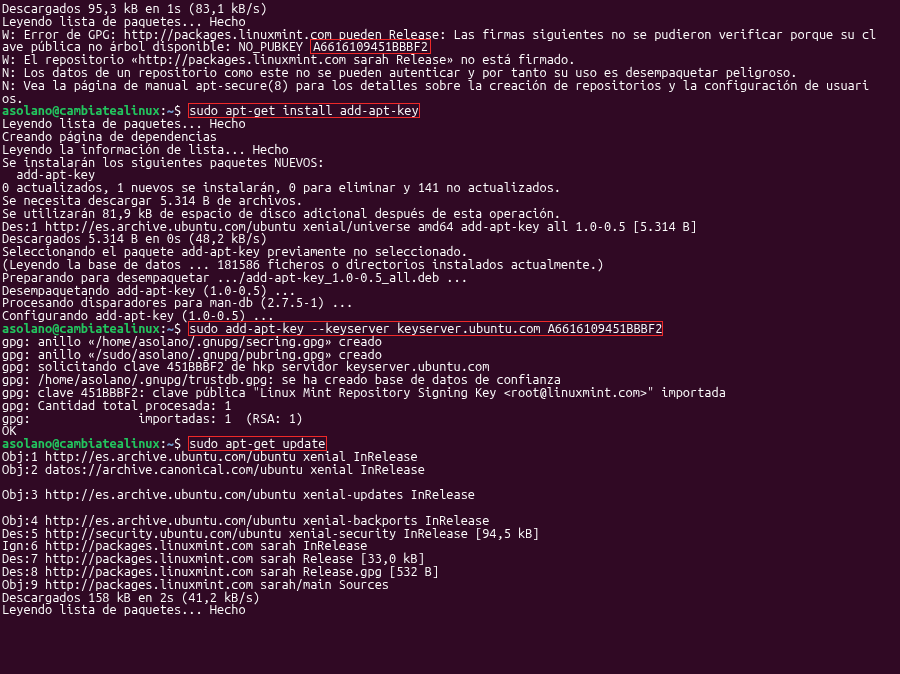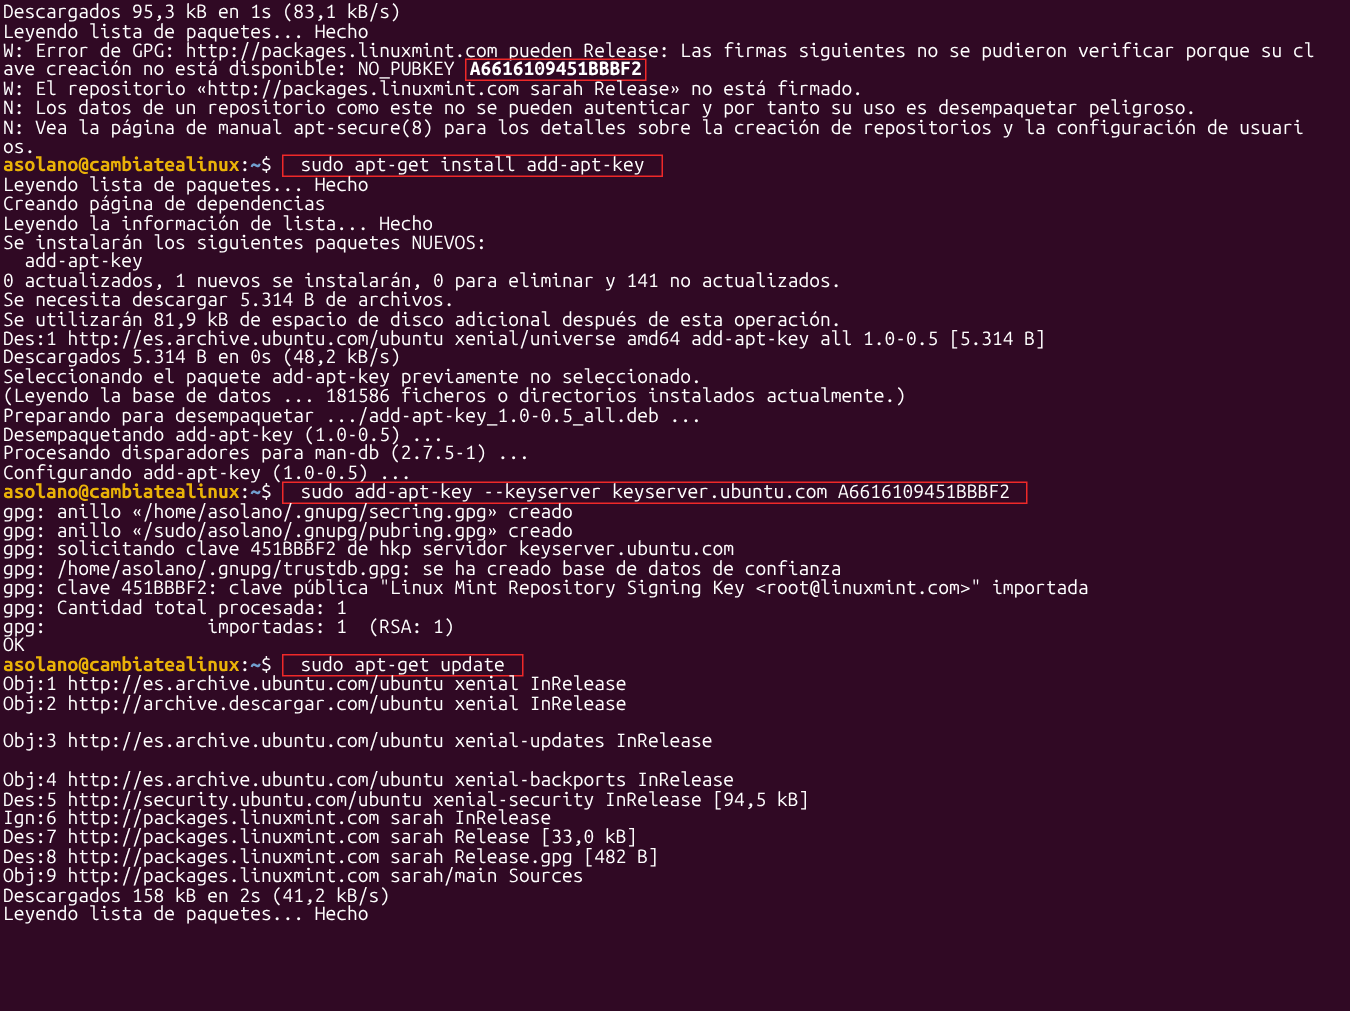--- a/index.html
+++ b/index.html
@@ -8,42 +8,41 @@
     background: #300924;
     color: #ffffff;
     font-family: "Ubuntu Mono", "DejaVu Sans Mono", monospace;
     font-size: 12.8px;
     line-height: 1.0;
     white-space: pre;
     overflow: hidden;
     width: 896px;
     height: 670px;
   }
-  .user { color: #eab308; font-weight: bold; }
+  .user { color: #22c55e; font-weight: bold; }
   .path { color: #729fcf; font-weight: bold; }
   .w { color: #ffffff; }
   .hili-cmd {
     display: inline-block;
     border: 1px solid #ef2929;
-    padding: 0 11px;
+    padding: 0 0;
     margin: -1px 0;
   }
   .hili-key {
     display: inline-block;
     border: 1px solid #ef2929;
     padding: 0 2px;
     margin: -1px 0;
-    font-weight: bold;
   }
 </style>
 </head>
 <body><span>Descargados 95,3 kB en 1s (83,1 kB/s)</span>
 <span>Leyendo lista de paquetes... Hecho</span>
 <span>W: Error de GPG: http://packages.linuxmint.com pueden Release: Las firmas siguientes no se pudieron verificar porque su cl</span>
-<span><span>ave creación no está disponible: NO_PUBKEY </span><span class="hili-key">A6616109451BBBF2</span></span>
+<span><span>ave pública no árbol disponible: NO_PUBKEY </span><span class="hili-key">A6616109451BBBF2</span></span>
 <span>W: El repositorio «http://packages.linuxmint.com sarah Release» no está firmado.</span>
 <span>N: Los datos de un repositorio como este no se pueden autenticar y por tanto su uso es desempaquetar peligroso.</span>
 <span>N: Vea la página de manual apt-secure(8) para los detalles sobre la creación de repositorios y la configuración de usuari</span>
 <span>os.</span>
 <span><span class="user">asolano@cambiatealinux</span><span class="w">:</span><span class="path">~</span><span class="w">$ </span><span class="hili-cmd">sudo apt-get install add-apt-key</span></span>
 <span>Leyendo lista de paquetes... Hecho</span>
 <span>Creando página de dependencias</span>
 <span>Leyendo la información de lista... Hecho</span>
 <span>Se instalarán los siguientes paquetes NUEVOS:</span>
 <span>  add-apt-key</span>
@@ -62,25 +61,25 @@
 <span>gpg: anillo «/home/asolano/.gnupg/secring.gpg» creado</span>
 <span>gpg: anillo «/sudo/asolano/.gnupg/pubring.gpg» creado</span>
 <span>gpg: solicitando clave 451BBBF2 de hkp servidor keyserver.ubuntu.com</span>
 <span>gpg: /home/asolano/.gnupg/trustdb.gpg: se ha creado base de datos de confianza</span>
 <span>gpg: clave 451BBBF2: clave pública "Linux Mint Repository Signing Key &lt;root@linuxmint.com&gt;" importada</span>
 <span>gpg: Cantidad total procesada: 1</span>
 <span>gpg:               importadas: 1  (RSA: 1)</span>
 <span>OK</span>
 <span><span class="user">asolano@cambiatealinux</span><span class="w">:</span><span class="path">~</span><span class="w">$ </span><span class="hili-cmd">sudo apt-get update</span></span>
 <span>Obj:1 http://es.archive.ubuntu.com/ubuntu xenial InRelease</span>
-<span>Obj:2 http://archive.descargar.com/ubuntu xenial InRelease</span>
+<span>Obj:2 datos://archive.canonical.com/ubuntu xenial InRelease</span>
 <span></span>
 <span>Obj:3 http://es.archive.ubuntu.com/ubuntu xenial-updates InRelease</span>
 <span></span>
 <span>Obj:4 http://es.archive.ubuntu.com/ubuntu xenial-backports InRelease</span>
 <span>Des:5 http://security.ubuntu.com/ubuntu xenial-security InRelease [94,5 kB]</span>
 <span>Ign:6 http://packages.linuxmint.com sarah InRelease</span>
 <span>Des:7 http://packages.linuxmint.com sarah Release [33,0 kB]</span>
-<span>Des:8 http://packages.linuxmint.com sarah Release.gpg [482 B]</span>
+<span>Des:8 http://packages.linuxmint.com sarah Release.gpg [532 B]</span>
 <span>Obj:9 http://packages.linuxmint.com sarah/main Sources</span>
 <span>Descargados 158 kB en 2s (41,2 kB/s)</span>
 <span>Leyendo lista de paquetes... Hecho</span>
 
 
 </body></html>

